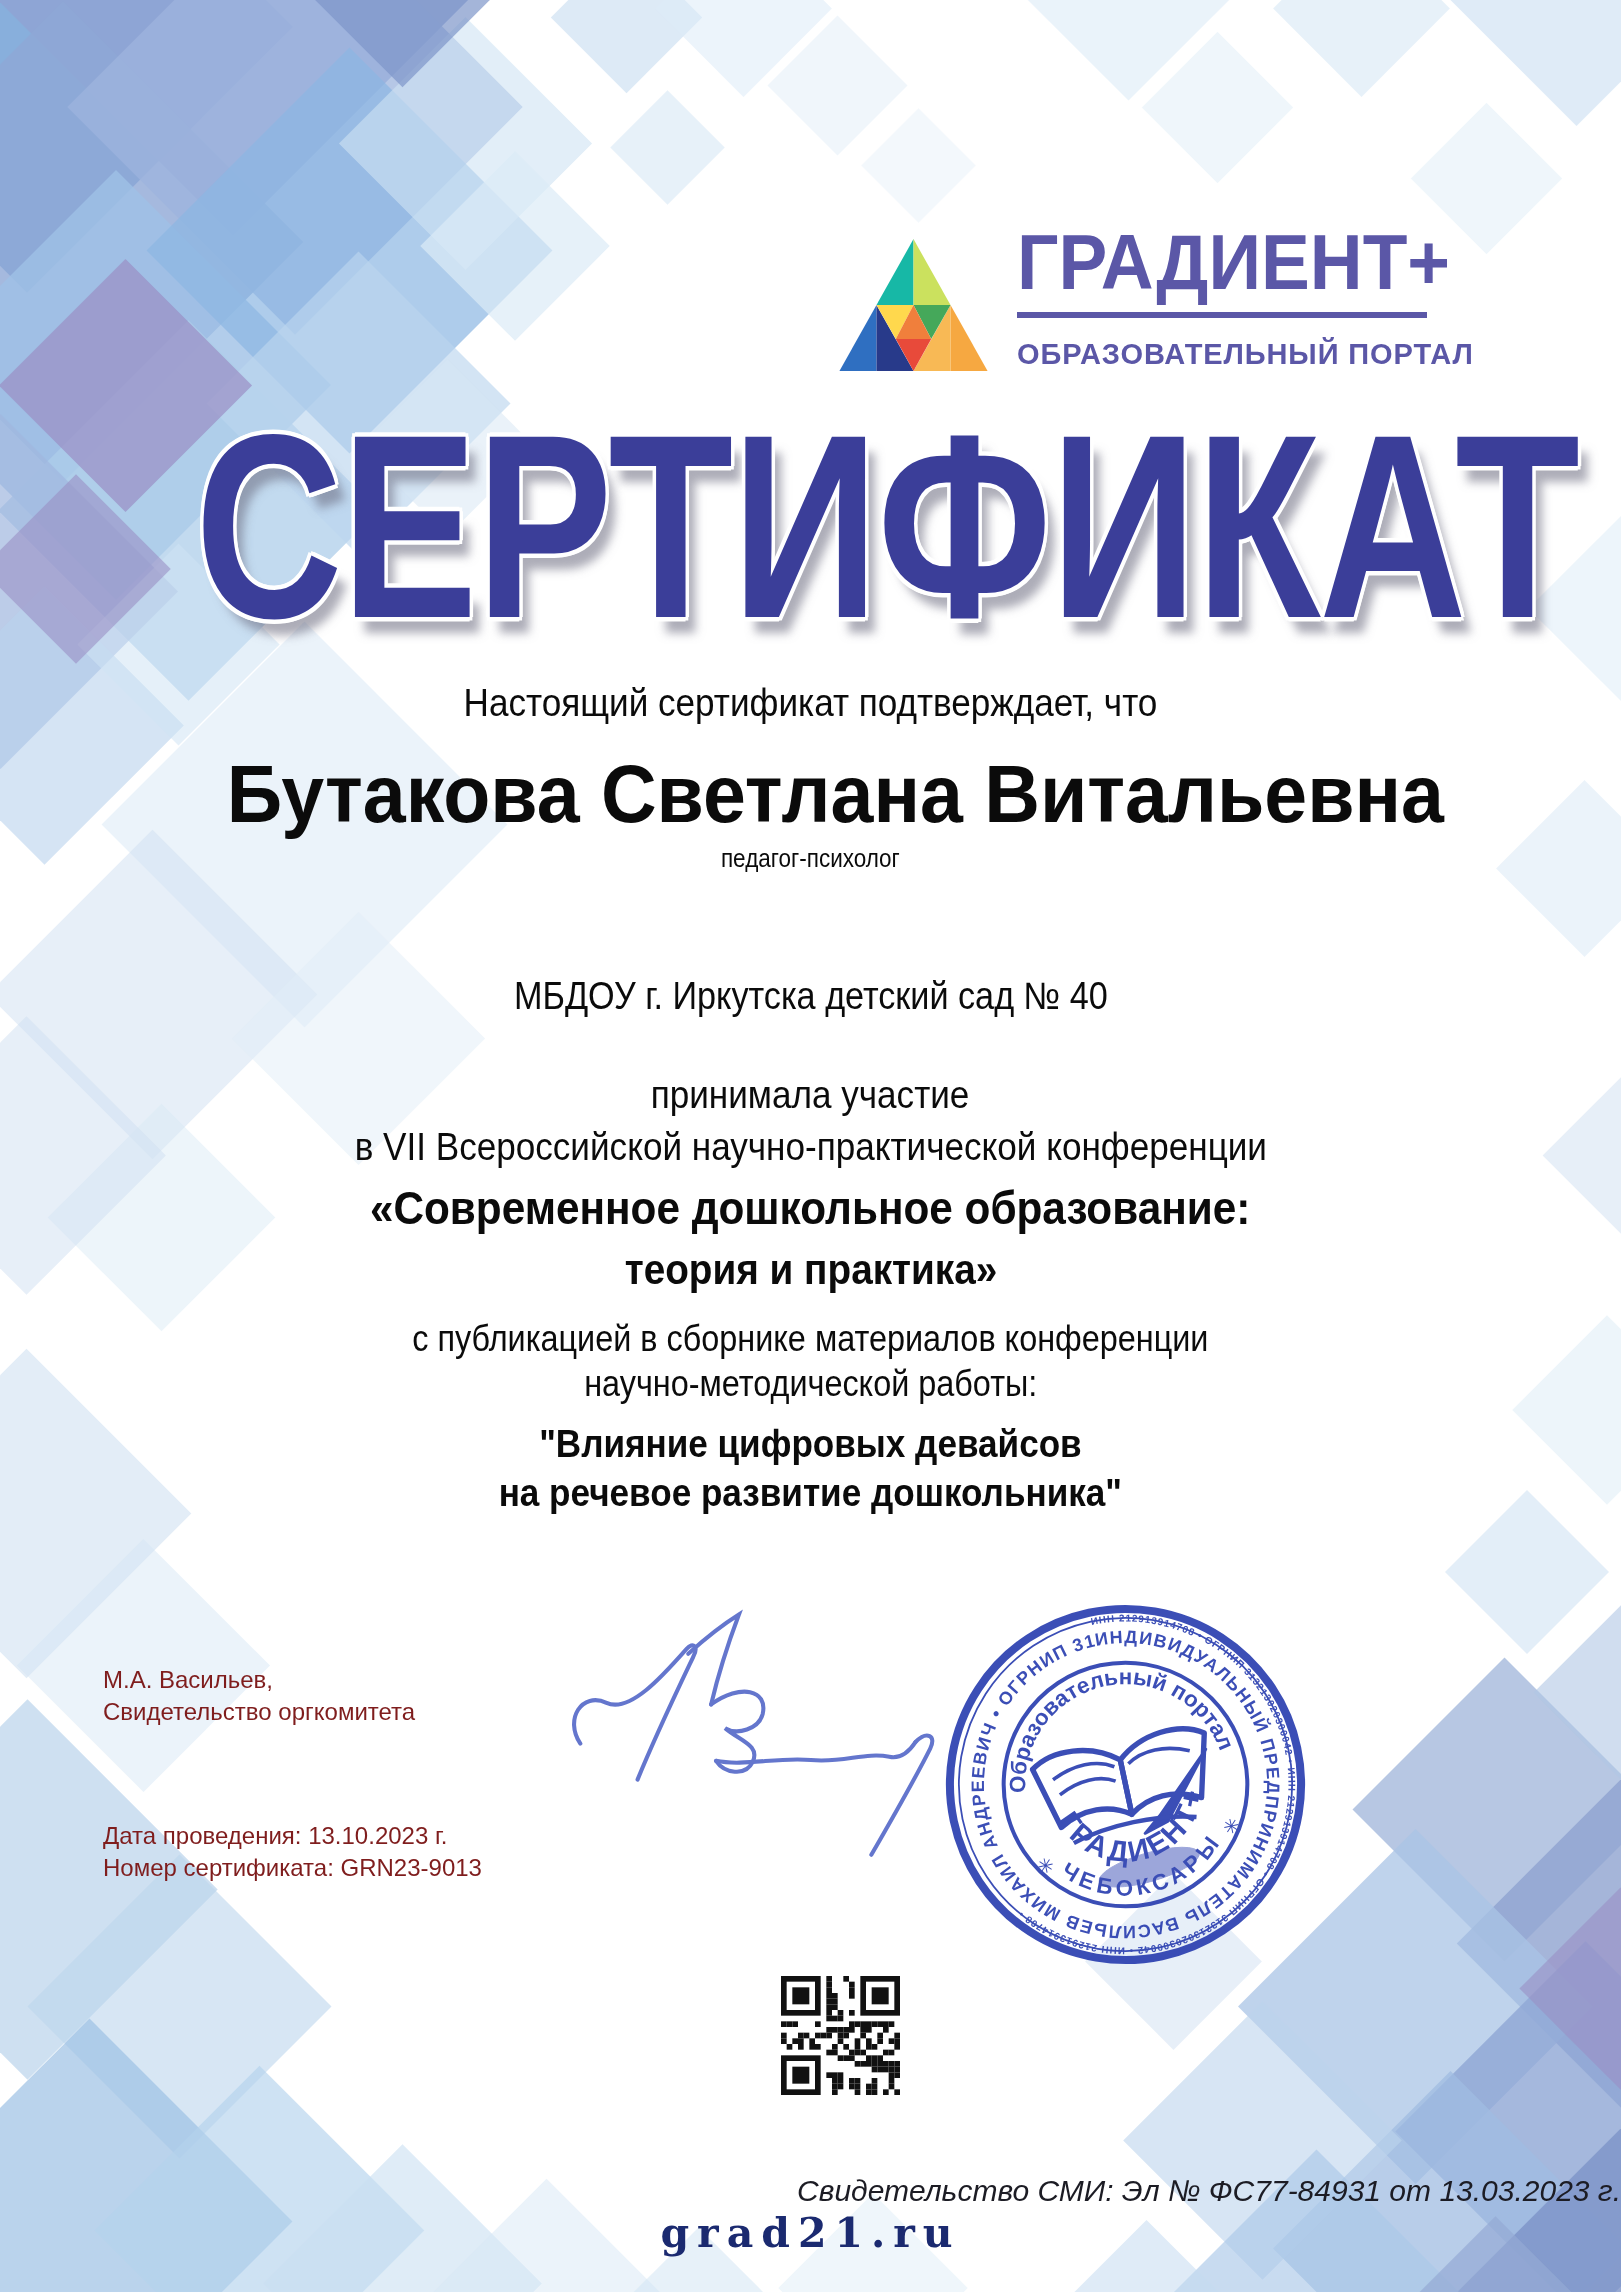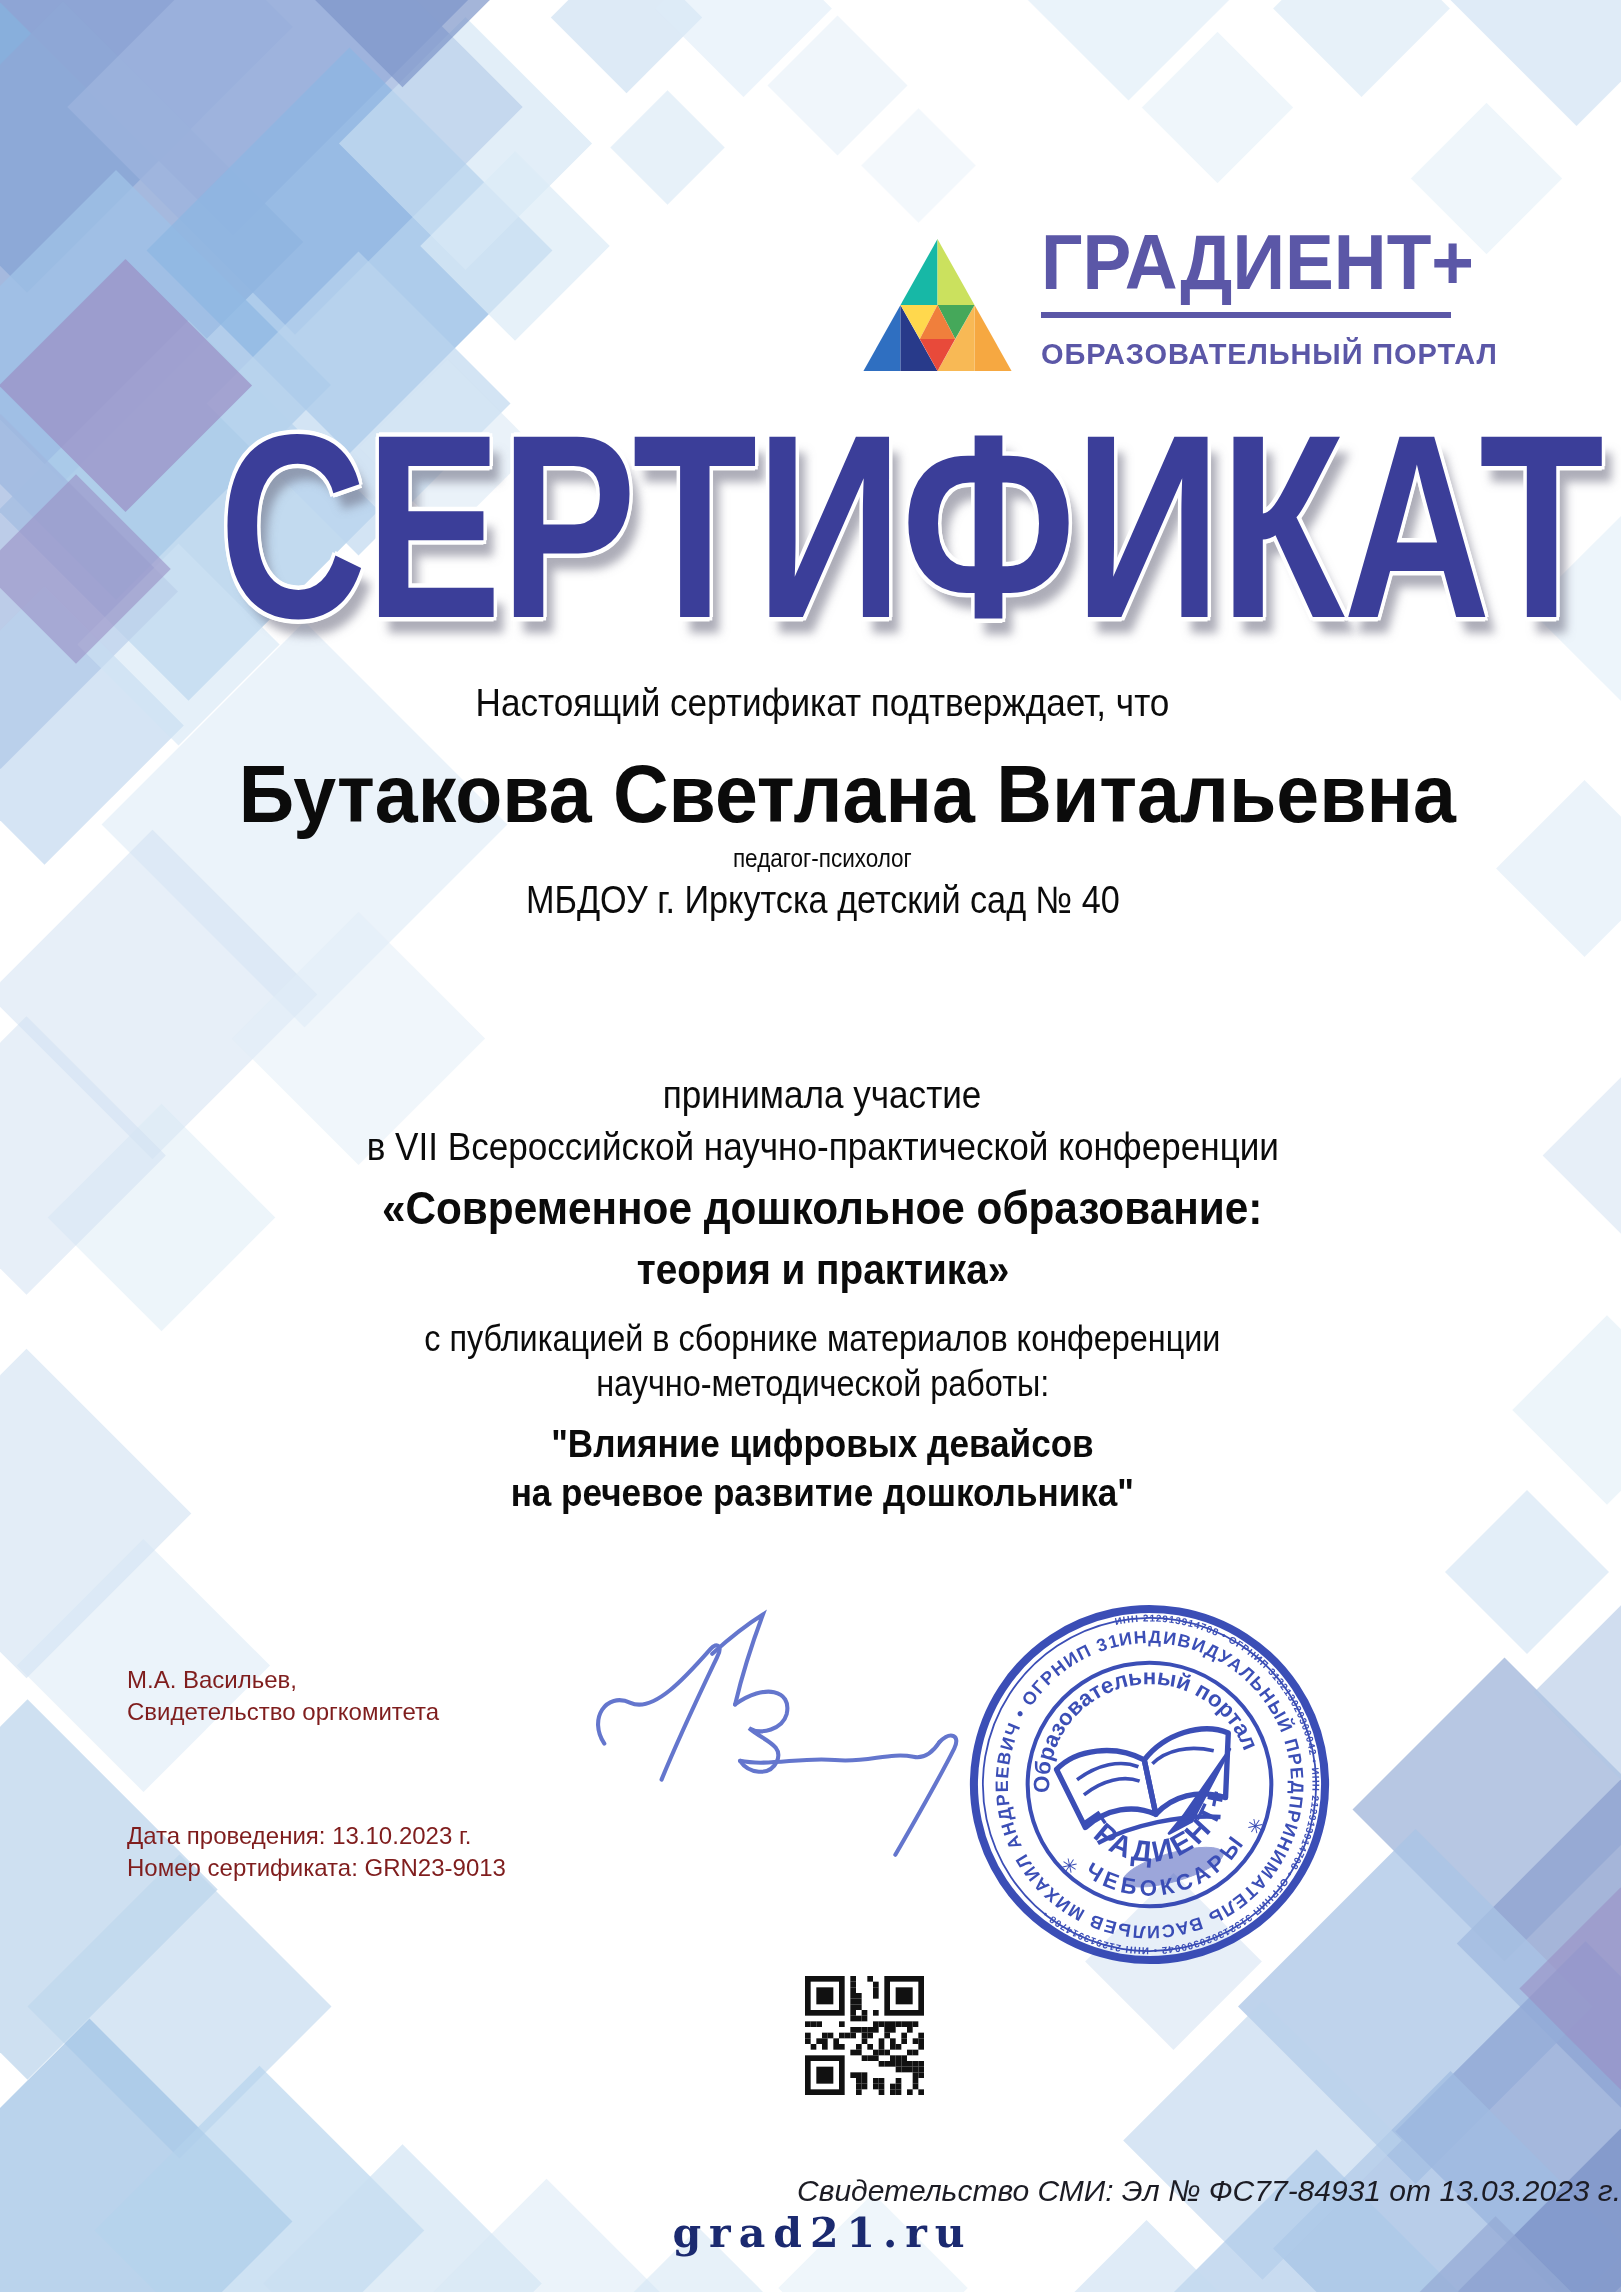--- a/index.html
+++ b/index.html
@@ -1,20 +1,20 @@
 <!DOCTYPE html>
 <html style="font-size:14.3px"><head>
 <meta charset="utf-8">
 <style>
   html,body{margin:0;padding:0;background:#9aa0a8;}
   .page{position:relative;width:1621px;height:2293px;background:#ffffff;overflow:hidden;
         font-family:"Liberation Sans",sans-serif;margin:0 auto;}
   .bg-layer{position:absolute;inset:0;z-index:0;}
   .diamond{position:absolute;transform:rotate(45deg);}
-  .content{position:absolute;inset:0;z-index:2;margin-left:24px;}
+  .content{position:absolute;inset:0;z-index:2;}
 
   
   .logo{position:absolute;top:224px;left:833px;width:609px;height:170px;}
   .logo-tri{position:absolute;left:0;top:0;width:161px;height:159px;}
   .logo-texts{position:absolute;left:184px;top:0;width:421px;}
   .brand{display:inline-block;font-weight:bold;font-size:77px;color:#5b57a7;letter-spacing:0px;
          transform:scaleX(.95);transform-origin:left top;line-height:1;}
   .brand-rule{width:410px;height:6.3px;background:#5b57a7;margin-top:10.7px;}
   .tagline{margin-top:19.7px;font-weight:bold;font-size:29px;color:#5b57a7;letter-spacing:0.9px;white-space:nowrap;}
 
@@ -25,21 +25,21 @@
     text-shadow:-3.6px -3.6px 0 #fff,3.6px -3.6px 0 #fff,-3.6px 3.6px 0 #fff,3.6px 3.6px 0 #fff,
                 0 -4.5px 0 #fff,0 4.5px 0 #fff,-4.5px 0 0 #fff,4.5px 0 0 #fff,
                 12.5px 16px 10.7px rgba(105,105,125,.55);}
 
   .cline{position:absolute;left:0;width:100%;text-align:center;color:#0b0b0b;white-space:nowrap;}
   .cline .narrow{display:inline-block;transform:scaleX(.9);white-space:nowrap;}
   .t-intro{top:681px;font-size:39px;}
   .t-name{top:747px;font-size:82px;font-weight:bold;padding-left:25px;}
   .t-name .narrow{transform:scaleX(.94);}
   .t-pos{top:844px;font-size:25px;}
-  .t-org{top:879px;font-size:38px;}
+  .t-org{top:975px;font-size:38px;}
   .t-p1{top:1073px;font-size:39px;}
   .t-p2{top:1125px;font-size:39px;}
   .t-c1{top:1180px;font-size:47px;font-weight:bold;}
   .t-c2{top:1245px;font-size:43px;font-weight:bold;}
   .t-pub1{top:1318px;font-size:36px;}
   .t-pub2{top:1363px;font-size:36px;}
   .t-w1{top:1422px;font-size:39px;font-weight:bold;}
   .t-w2{top:1471px;font-size:39px;font-weight:bold;}
 
   .left-block{position:absolute;left:103px;color:#7f1d1d;font-size:24px;line-height:1.35;}

